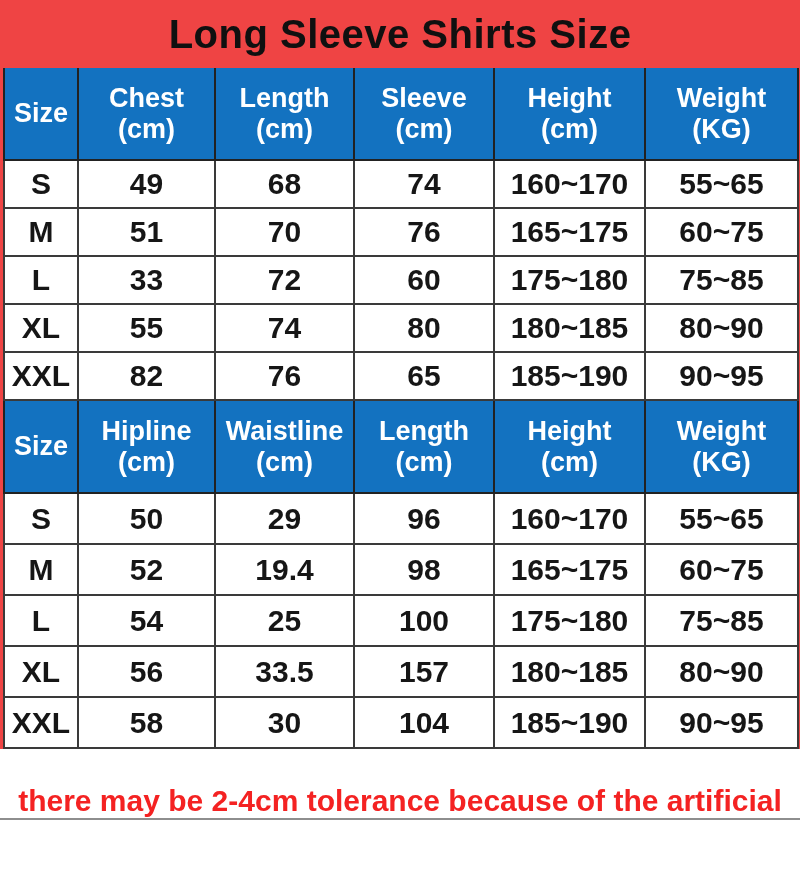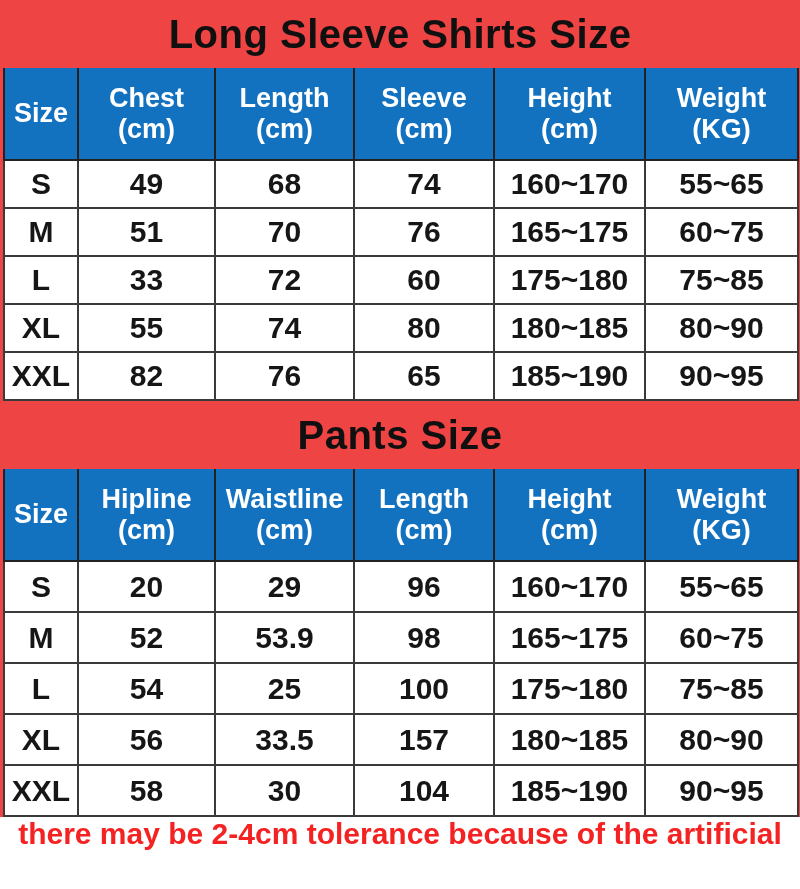--- a/index.html
+++ b/index.html
@@ -63,21 +63,21 @@
     font-weight: bold;
     color: #161616;
     padding: 0;
     line-height: 1;
   }
   .note-section {
     height: 69px;
     flex: 0 0 69px;
     background: #ffffff;
     display: flex;
-    align-items: flex-start;
+    align-items: flex-end;
     justify-content: center;
   }
   .note-text {
     color: #f42222;
     font-size: 30px;
     font-weight: bold;
   }
   .bottom-line { height: 2px; flex: 0 0 2px; background: #8e8e8e; }
   .bottom-pad { flex: 1; background: #ffffff; }
 </style>
@@ -173,23 +173,20 @@
         <td class="dcell">XXL</td>
         <td class="dcell">82</td>
         <td class="dcell">76</td>
         <td class="dcell">65</td>
         <td class="dcell">185~190</td>
         <td class="dcell">90~95</td>
       </tr>
     </tbody>
   </table>
 
-  <div class="banner">
-    <div class="banner-title">Pants Size</div>
-  </div>
 
   <table class="size-table pants">
     <colgroup>
       <col style="width:74px">
         <col style="width:137px">
         <col style="width:139px">
       <col style="width:140px">
         <col style="width:151px">
         <col style="width:153px">
     </colgroup>
@@ -226,30 +223,30 @@
         </th>
         <th class="hcell">
           <div class="hstack">
             <span>Weight</span>
             <span>(KG)</span>
           </div>
         </th>
       </tr>
       <tr class="data-row">
         <td class="dcell">S</td>
-        <td class="dcell">20</td>
+        <td class="dcell">50</td>
         <td class="dcell">29</td>
         <td class="dcell">96</td>
         <td class="dcell">160~170</td>
         <td class="dcell">55~65</td>
       </tr>
       <tr class="data-row">
         <td class="dcell">M</td>
         <td class="dcell">52</td>
-        <td class="dcell">53.9</td>
+        <td class="dcell">19.4</td>
         <td class="dcell">98</td>
         <td class="dcell">165~175</td>
         <td class="dcell">60~75</td>
       </tr>
       <tr class="data-row">
         <td class="dcell">L</td>
         <td class="dcell">54</td>
         <td class="dcell">25</td>
         <td class="dcell">100</td>
         <td class="dcell">175~180</td>

